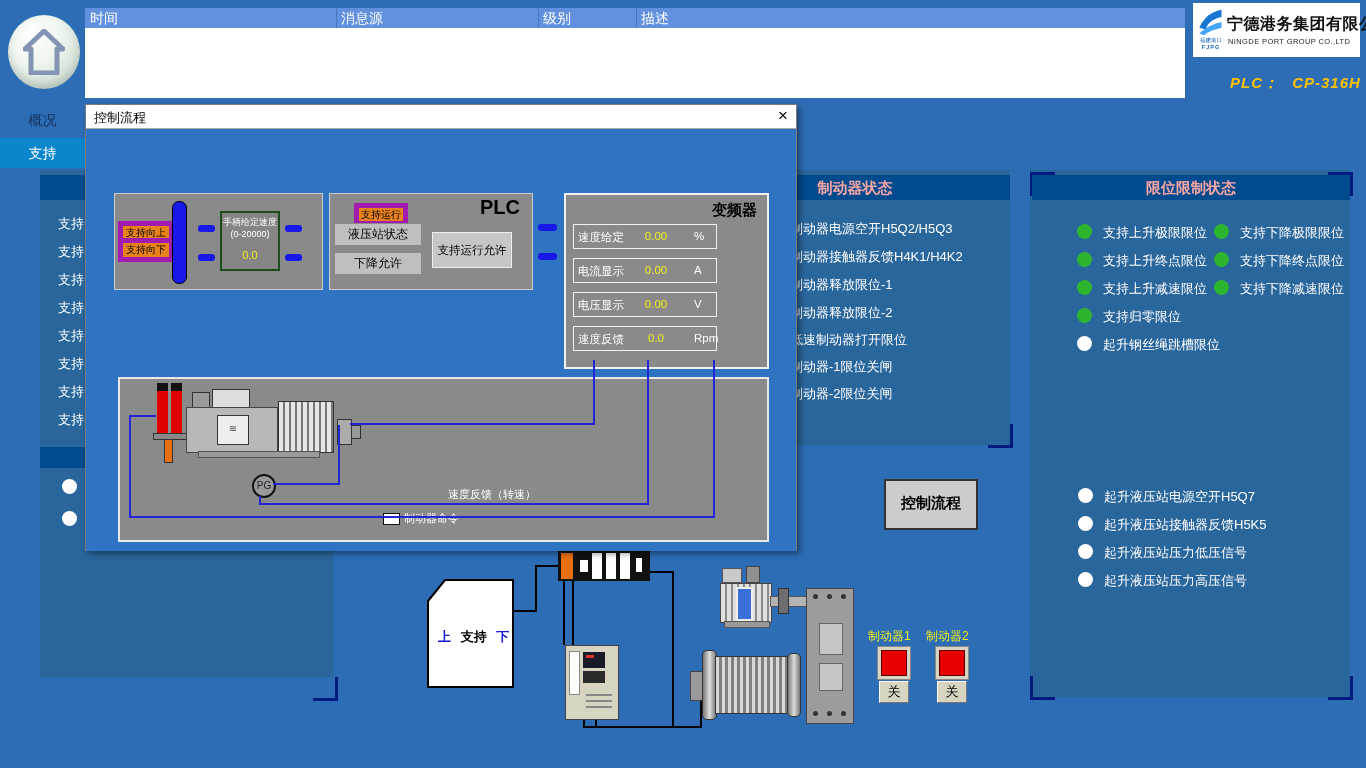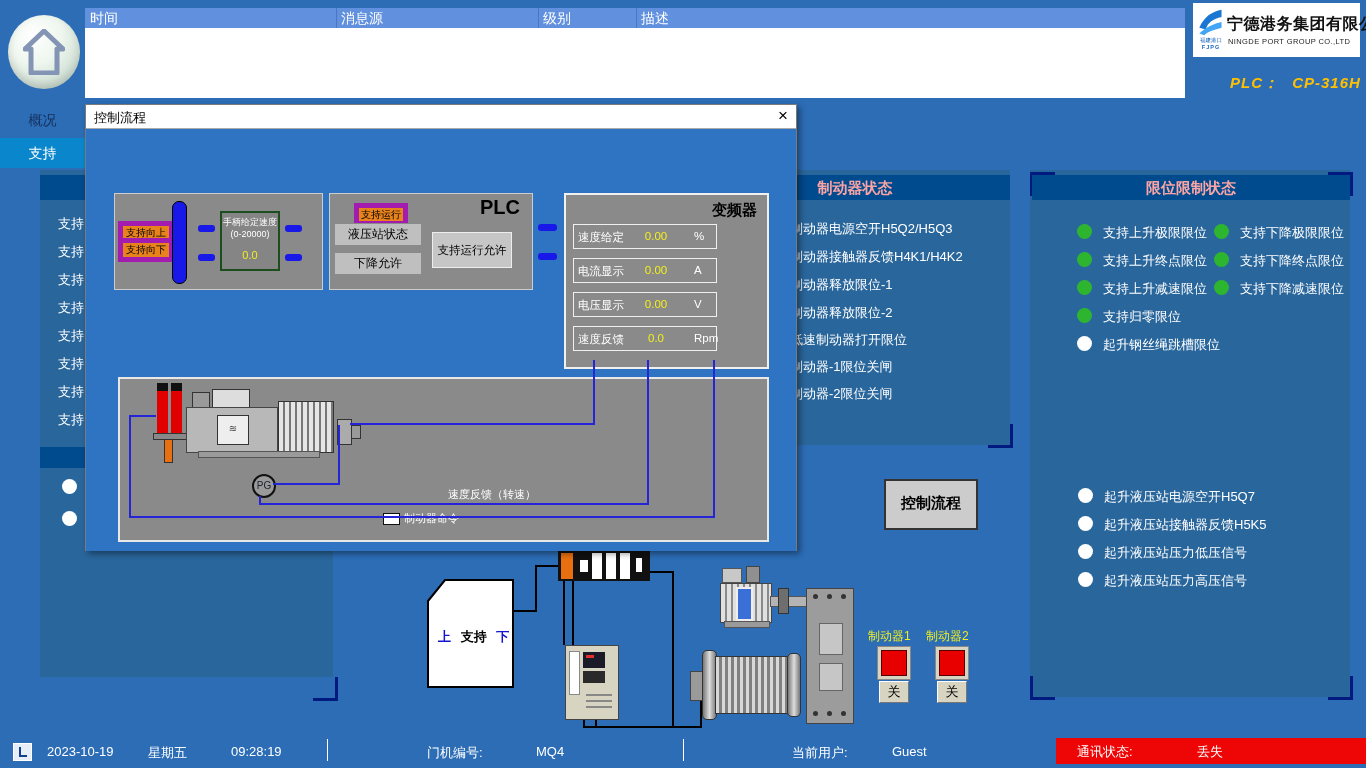--- a/index.html
+++ b/index.html
@@ -210,38 +210,20 @@
   <div class="abs" style="left:877px;top:646px;width:32px;height:32px;background:#d8d4c2;border:1px solid #888;">
     <div class="abs" style="left:3px;top:3px;width:24px;height:24px;background:#e80000;border:1px solid #5a0000;"></div>
   </div>
   <div class="abs" style="left:879px;top:681px;width:28px;height:20px;background:#d8d4c2;border:1px solid #777;border-top-color:#fff;border-left-color:#fff;color:#000;font-size:13px;text-align:center;line-height:19px;">关</div>
   <div class="abs" style="left:926px;top:628px;color:#f2ef1d;font-size:12px;">制动器2</div>
   <div class="abs" style="left:935px;top:646px;width:32px;height:32px;background:#d8d4c2;border:1px solid #888;">
     <div class="abs" style="left:3px;top:3px;width:24px;height:24px;background:#e80000;border:1px solid #5a0000;"></div>
   </div>
   <div class="abs" style="left:937px;top:681px;width:28px;height:20px;background:#d8d4c2;border:1px solid #777;border-top-color:#fff;border-left-color:#fff;color:#000;font-size:13px;text-align:center;line-height:19px;">关</div>
 
-  <div class="abs" style="left:0;top:733px;width:1366px;height:35px;background:#2c6db6;">
-    <div class="abs" style="left:13px;top:10px;width:17px;height:16px;background:#e8eef8;border:1px solid #fff;">
-      <div class="abs" style="left:5px;top:3px;width:6px;height:8px;border-left:2px solid #12408a;border-bottom:2px solid #12408a;"></div>
-    </div>
-    <div class="abs btxt" style="left:47px;top:11px;">2023-10-19</div>
-    <div class="abs btxt" style="left:148px;top:11px;">星期五</div>
-    <div class="abs btxt" style="left:231px;top:11px;">09:28:19</div>
-    <div class="abs" style="left:327px;top:6px;width:1px;height:22px;background:#fff;"></div>
-    <div class="abs btxt" style="left:427px;top:11px;">门机编号:</div>
-    <div class="abs btxt" style="left:536px;top:11px;">MQ4</div>
-    <div class="abs" style="left:683px;top:6px;width:1px;height:22px;background:#fff;"></div>
-    <div class="abs btxt" style="left:792px;top:11px;">当前用户:</div>
-    <div class="abs btxt" style="left:892px;top:11px;">Guest</div>
-    <div class="abs" style="left:1056px;top:5px;width:310px;height:26px;background:#ee0505;">
-      <div class="abs btxt" style="left:21px;top:5px;">通讯状态:</div>
-      <div class="abs btxt" style="left:141px;top:5px;">丢失</div>
-    </div>
-  </div>
 
   <div id="dialog-shadow" class="abs" style="left:85px;top:104px;width:712px;height:447px;z-index:50;border:1px solid #7a7a7a;box-sizing:border-box;">
     <div class="abs" style="left:0;top:0;width:100%;height:24px;background:#ffffff;border-bottom:1px solid #aaa;box-sizing:border-box;">
       <div class="abs" style="left:8px;top:4px;color:#000;font-size:13px;">控制流程</div>
       <div class="abs" style="right:8px;top:1px;color:#000;font-size:17px;cursor:pointer;">×</div>
     </div>
     <div class="abs" style="left:0;top:24px;width:100%;height:422px;background:#2f74c2;">
 
       <div class="abs gpanel" style="left:28px;top:64px;width:207px;height:95px;border:1px solid #ccc;">
         <div class="abs tag" style="left:3px;top:27px;width:46px;height:14px;">支持向上</div>

